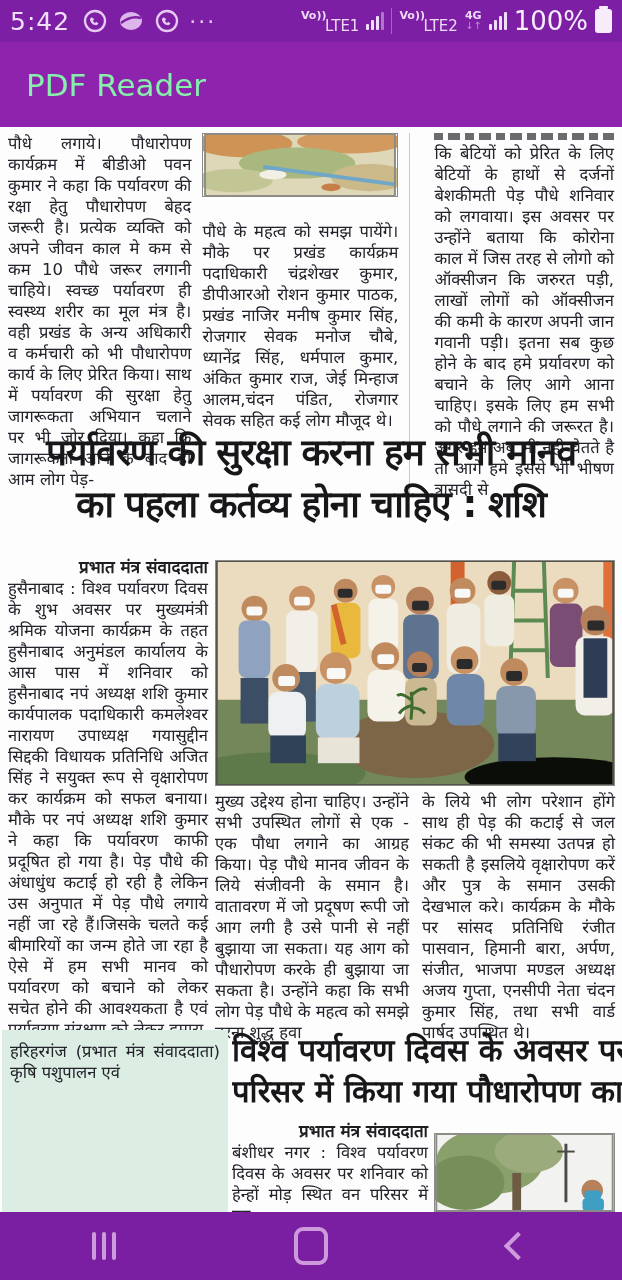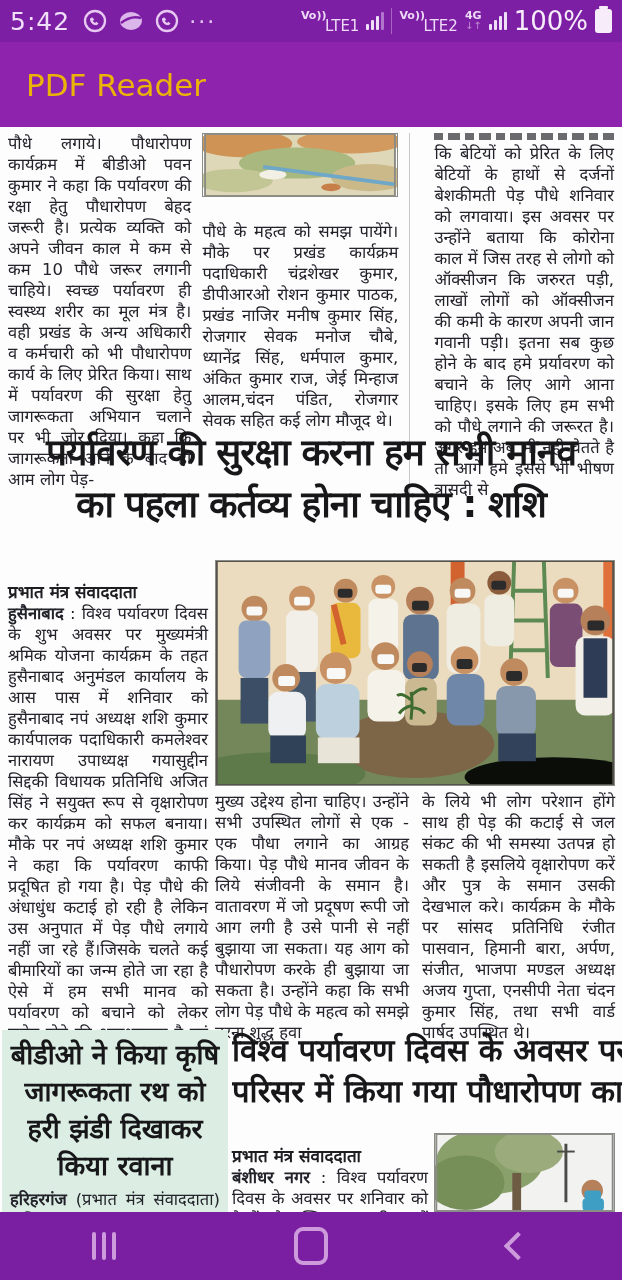--- a/index.html
+++ b/index.html
@@ -25,28 +25,28 @@
   .bars i.dim{background:#b275cc;}
   .arrows{font-size:10px;line-height:10px;color:#c08ad2;}
   .pct{font-size:26px;color:#f6ecfa;}
   .batt{width:17px;height:24px;background:#f6ecfa;border-radius:3px;position:relative;}
   .batt:before{content:"";position:absolute;top:-3px;left:4px;width:9px;height:3px;background:#f6ecfa;border-radius:1px;}
   
   .appbar{
     position:absolute;top:42px;left:0;width:622px;height:85px;
     background:#8e23ad;display:flex;align-items:center;z-index:30;
   }
-  .appbar .title{color:#eab308;font-size:31px;margin-left:26px;font-weight:500;}
+  .appbar .title{color:#86efac;font-size:31px;margin-left:26px;font-weight:500;}
   
   .page{position:absolute;top:127px;left:0;width:622px;height:1085px;background:#fdfdfd;overflow:hidden;}
   .news{color:#1d1d22;}
   .cols{display:flex;position:absolute;}
   .coltxt{font-size:16.5px;line-height:21px;text-align:justify;color:#22222a;}
-  .byline{font-weight:bold;text-align:left;font-size:17px;margin-top:25px;}
-  .lead{font-weight:bold;}
+  .byline{font-weight:bold;text-align:right;font-size:17px;}
+  .lead{font-weight:normal;}
   .h1{
     position:absolute;left:0;width:622px;text-align:center;
     font-weight:bold;color:#17171a;font-size:37px;line-height:52px;
     letter-spacing:-1px;
   }
   .clipstrip{
     height:7px;overflow:hidden;margin-bottom:3px;
     background:repeating-linear-gradient(90deg,#3a3a3f 0 9px,transparent 9px 14px,#3a3a3f 14px 26px,transparent 26px 31px);
     opacity:.75;
   }
@@ -243,21 +243,20 @@
     <path d="M196 160 q2 -20 0 -28 M196 140 q-10 -8 -14 -4 M196 136 q10 -10 16 -6 M196 146 q-8 2 -12 8 M196 148 q10 0 14 6" stroke="#3e6b2f" stroke-width="3" fill="none"></path>
     <rect width="400" height="226" fill="none" stroke="#55524c" stroke-width="2"></rect>
   </svg>
 
   <div class="cols" style="left:215px;top:664px;width:400px;gap:13px;">
     <div class="coltxt" style="width:194px;">मुख्य उद्देश्य होना चाहिए। उन्होंने सभी उपस्थित लोगों से एक - एक पौधा लगाने का आग्रह किया। पेड़ पौधे मानव जीवन के लिये संजीवनी के समान है। वातावरण में जो प्रदूषण रूपी जो आग लगी है उसे पानी से नहीं बुझाया जा सकता। यह आग को पौधारोपण करके ही बुझाया जा सकता है। उन्होंने कहा कि सभी लोग पेड़ पौधे के महत्व को समझे वरना शुद्ध हवा</div>
     <div class="coltxt" style="width:193px;">के लिये भी लोग परेशान होंगे साथ ही पेड़ की कटाई से जल संकट की भी समस्या उतपन्न हो सकती है इसलिये वृक्षारोपण करें और पुत्र के समान उसकी देखभाल करे। कार्यक्रम के मौके पर सांसद प्रतिनिधि रंजीत पासवान, हिमानी बारा, अर्पण, संजीत, भाजपा मण्डल अध्यक्ष अजय गुप्ता, एनसीपी नेता चंदन कुमार सिंह, तथा सभी वार्ड पार्षद उपस्थित थे।</div>
   </div>
 
   <div class="greenbox">
-    <div class="head">बीडीओ ने किया कृषि जागरूकता रथ को हरी झंडी दिखाकर किया रवाना</div>
     <div class="coltxt" style="margin-top:5px;"><span class="lead">हरिहरगंज</span> <span>(प्रभात मंत्र संवाददाता) कृषि पशुपालन एवं</span></div>
   </div>
 
   <div class="s3head" style="left:232px;top:903px;width:390px;">विश्व पर्यावरण दिवस के अवसर पर हेन्</div>
   <div class="s3head" style="left:232px;top:944px;width:390px;">परिसर में किया गया पौधारोपण कार्यक्</div>
   <div style="position:absolute;left:232px;top:992px;width:196px;">
     <div class="byline">प्रभात मंत्र संवाददाता</div>
     <div class="coltxt"><span class="lead">बंशीधर नगर</span> <span>: विश्व पर्यावरण दिवस के अवसर पर शनिवार को हेन्हों मोड़ स्थित वन परिसर में वन</span></div>
   </div>
   <svg class="photoframe" style="position:absolute;left:434px;top:1006px;" width="181" height="79" viewBox="0 0 181 79">

